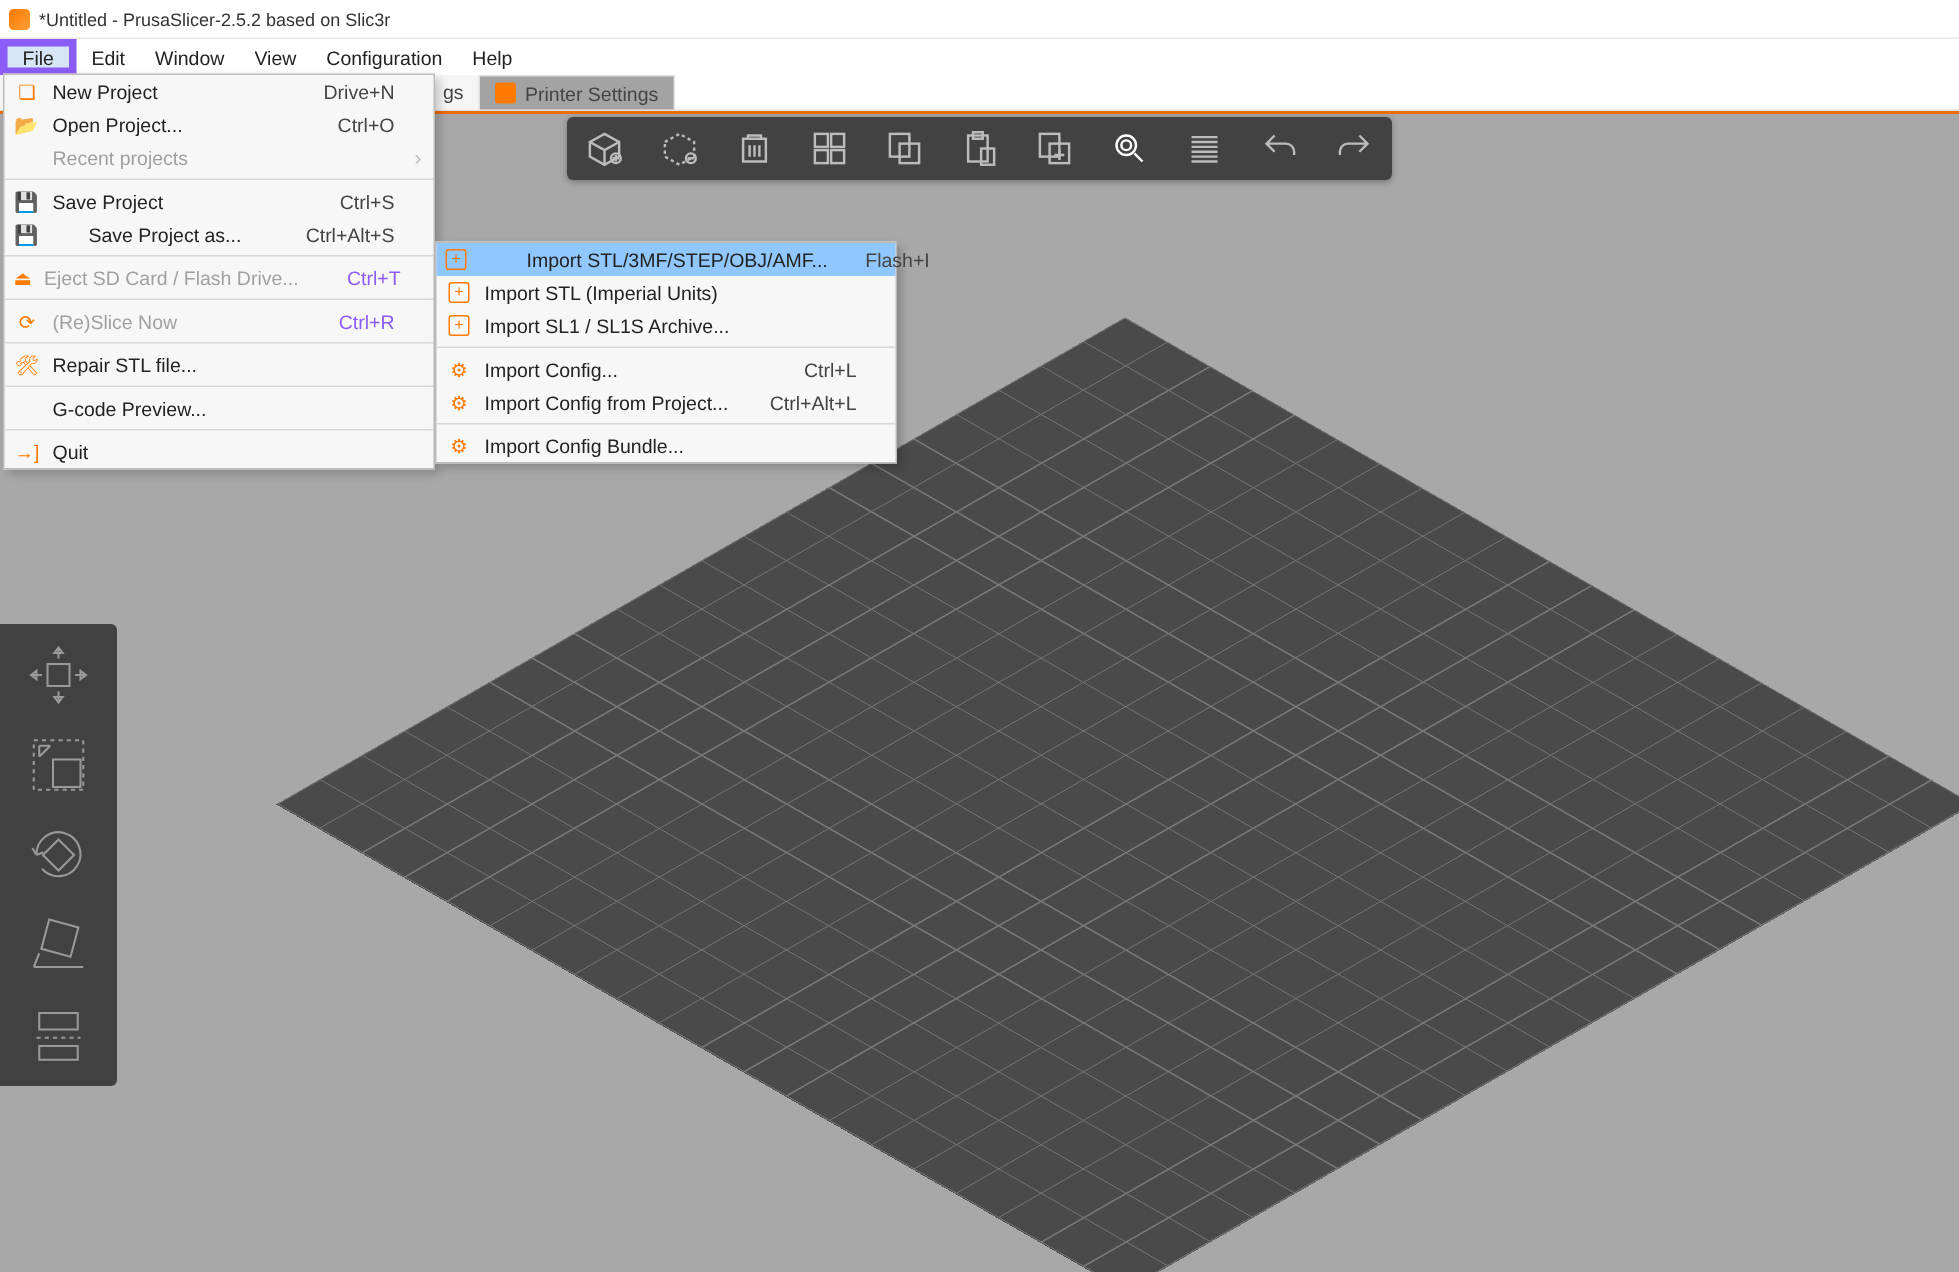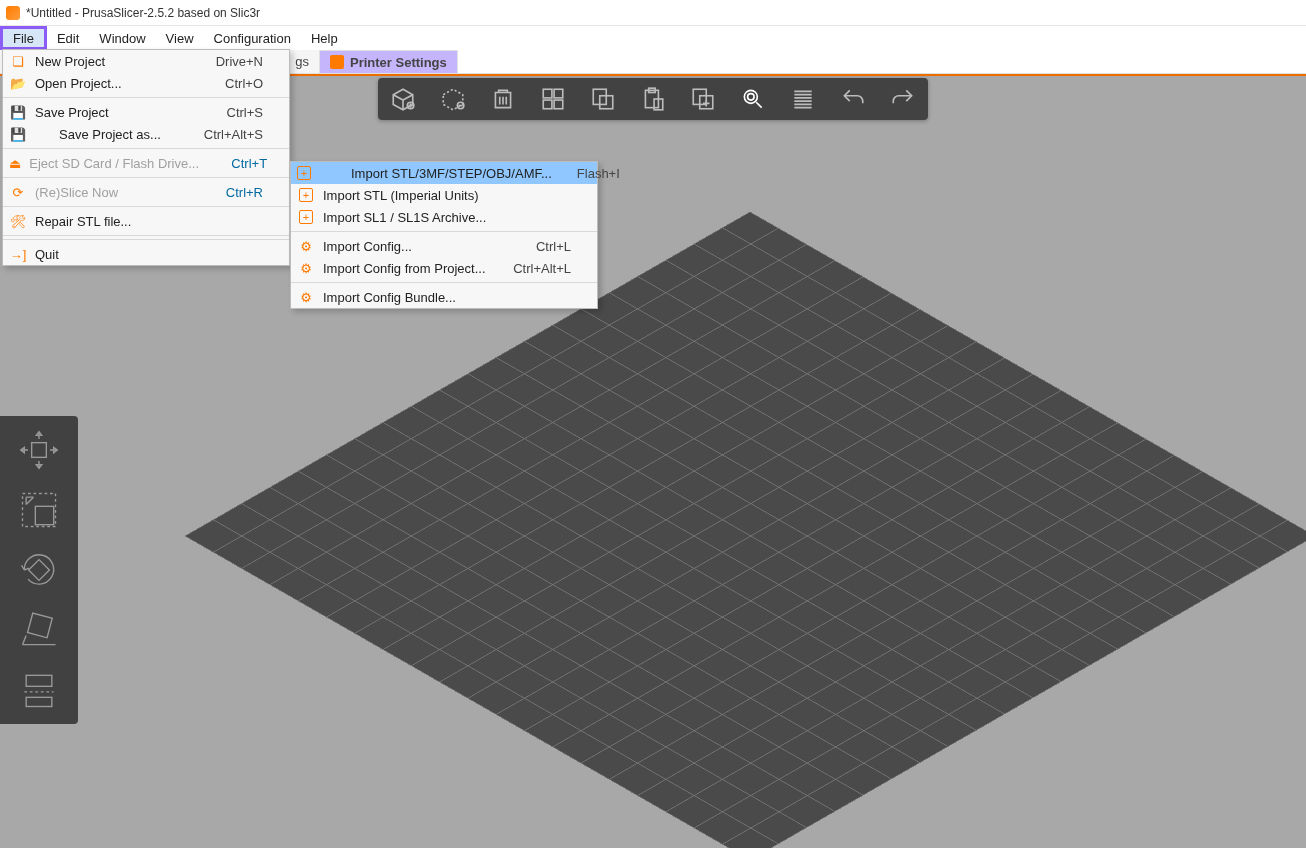--- a/index.html
+++ b/index.html
@@ -36,21 +36,21 @@
     font-size: 13px;
     color: #222;
   }
   .menubar .mitem {
     padding: 0 10px;
     display: flex;
     align-items: center;
     cursor: default;
   }
   .menubar .mitem.active {
-    border: 3px solid #8b5cf6;
+    border: 5px solid #8b5cf6;
     background: #d6e6f7;
   }
   .tabbar {
     height: 24px;
     background: #fff;
     border-bottom: 1px solid #e0e0e0;
     display: flex;
     align-items: stretch;
   }
   .tabbar .tab {
@@ -160,21 +160,21 @@
   }
   .dropdown .dlabel { flex:1 1 auto; white-space:nowrap; }
   .dropdown .dshortcut { color:#444; min-width:60px; text-align:right; }
   .dropdown .darrow {
     width:10px; text-align:right; color:#555; font-size:10px;
   }
   .dropdown .drow.sep {
     height:0; padding:0; border-top:1px solid #d8d8d8; margin:3px 0;
   }
   .dropdown .drow.disabled { color:#a0a0a0; }
-  .dropdown .drow.disabled .dshortcut { color:#0369a1; }
+  .dropdown .drow.disabled .dshortcut { color:#8b5cf6; }
   .dropdown .drow.hovered {
     background:#90c7ff;
   }
   .dropdown .drow.boxed .dlabel-wrap {
     border:2px solid #1a8a1a;
     padding:1px 32px 1px 6px;
     margin-left:-4px;
   }
   .arrow-icon::after{content:"›";font-size:14px;color:#666;}
   .drow.disabled .arrow-icon::after{color:#bbb;}
@@ -203,21 +203,21 @@
   <div class="mitem">Window</div>
   <div class="mitem">View</div>
   <div class="mitem">Configuration</div>
   <div class="mitem">Help</div>
 </div>
 
 <div class="tabbar">
   <div class="tab" style="width:320px;justify-content:flex-end;">
     <span>gs</span>
   </div>
-  <div class="tab" style="background:#c4b5fd;border-top:1px solid #e0e0e0;font-weight:bold;">
+  <div class="tab" style="background:#a3a3a3;border-top:1px solid #e0e0e0;">
     <span class="taborange"></span>
     <span>Printer Settings</span>
   </div>
 </div>
 <div class="divider-orange"></div>
 
 <div class="viewport">
   <div class="plate"></div>
 
   <div class="toptoolbar">
@@ -338,20 +338,26 @@
       <span class="" style="flex: 1 1 auto;"><span class="dlabel">New Project</span></span>
       <span class="dshortcut">Drive+N</span>
       <span class="darrow"></span>
     </div>
     <div class="drow">
       <span class="dicon" style="color: rgb(255, 122, 0);">📂</span>
       <span class="" style="flex: 1 1 auto;"><span class="dlabel">Open Project...</span></span>
       <span class="dshortcut">Ctrl+O</span>
       <span class="darrow"></span>
     </div>
+    <div class="drow disabled">
+      <span class="dicon"></span>
+      <span class="" style="flex: 1 1 auto;"><span class="dlabel">Recent projects</span></span>
+      <span class="dshortcut"></span>
+      <span class="darrow arrow-icon"></span>
+    </div>
     <div class="drow sep"></div>
     <div class="drow">
       <span class="dicon" style="color: rgb(255, 122, 0);">💾</span>
       <span class="" style="flex: 1 1 auto;"><span class="dlabel">Save Project</span></span>
       <span class="dshortcut">Ctrl+S</span>
       <span class="darrow"></span>
     </div>
     <div class="drow">
       <span class="dicon" style="color: rgb(255, 122, 0);">💾</span>
       <span class="" style="flex: 1 1 auto; margin-left: 24px;"><span class="dlabel">Save Project as...</span></span>
@@ -373,20 +379,26 @@
       <span class="darrow"></span>
     </div>
     <div class="drow sep"></div>
     <div class="drow">
       <span class="dicon" style="color: rgb(255, 122, 0);">🛠</span>
       <span class="" style="flex: 1 1 auto;"><span class="dlabel">Repair STL file...</span></span>
       <span class="dshortcut"></span>
       <span class="darrow"></span>
     </div>
     <div class="drow sep"></div>
+    <div class="drow">
+      <span class="dicon"></span>
+      <span class="" style="flex: 1 1 auto;"><span class="dlabel">G-code Preview...</span></span>
+      <span class="dshortcut"></span>
+      <span class="darrow"></span>
+    </div>
     <div class="drow sep"></div>
     <div class="drow">
       <span class="dicon" style="color: rgb(255, 122, 0);">→]</span>
       <span class="" style="flex: 1 1 auto;"><span class="dlabel">Quit</span></span>
       <span class="dshortcut"></span>
       <span class="darrow"></span>
     </div>
   </div>
 
 <div class="dropdown import-dropdown" id="import-dropdown">

